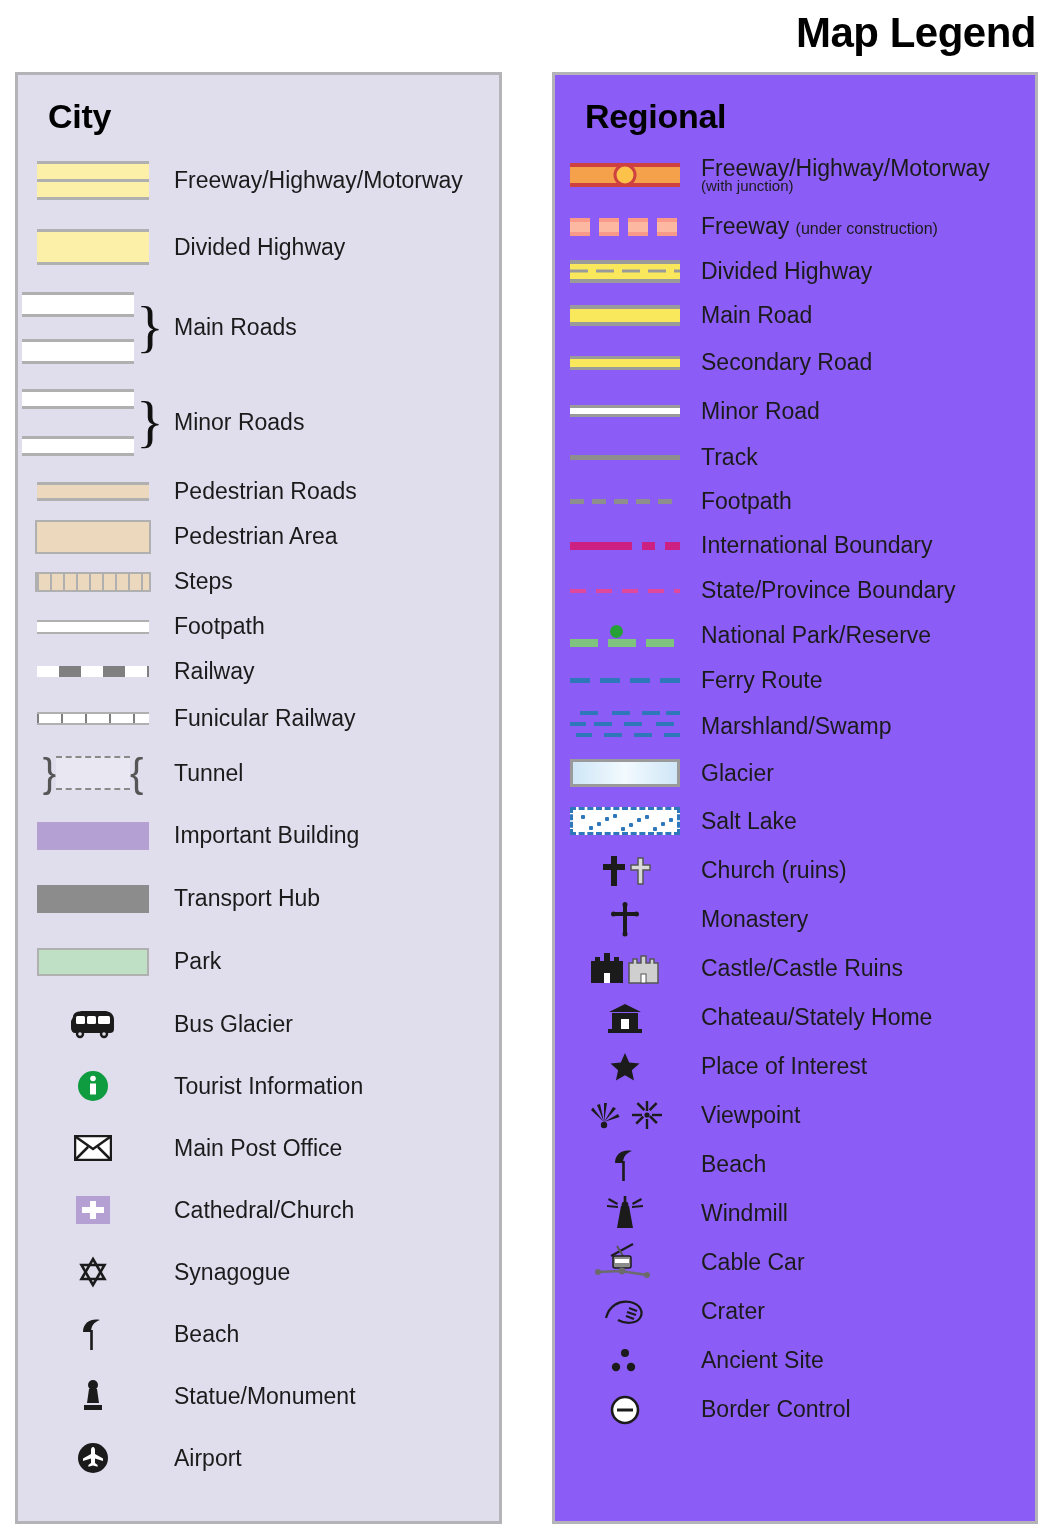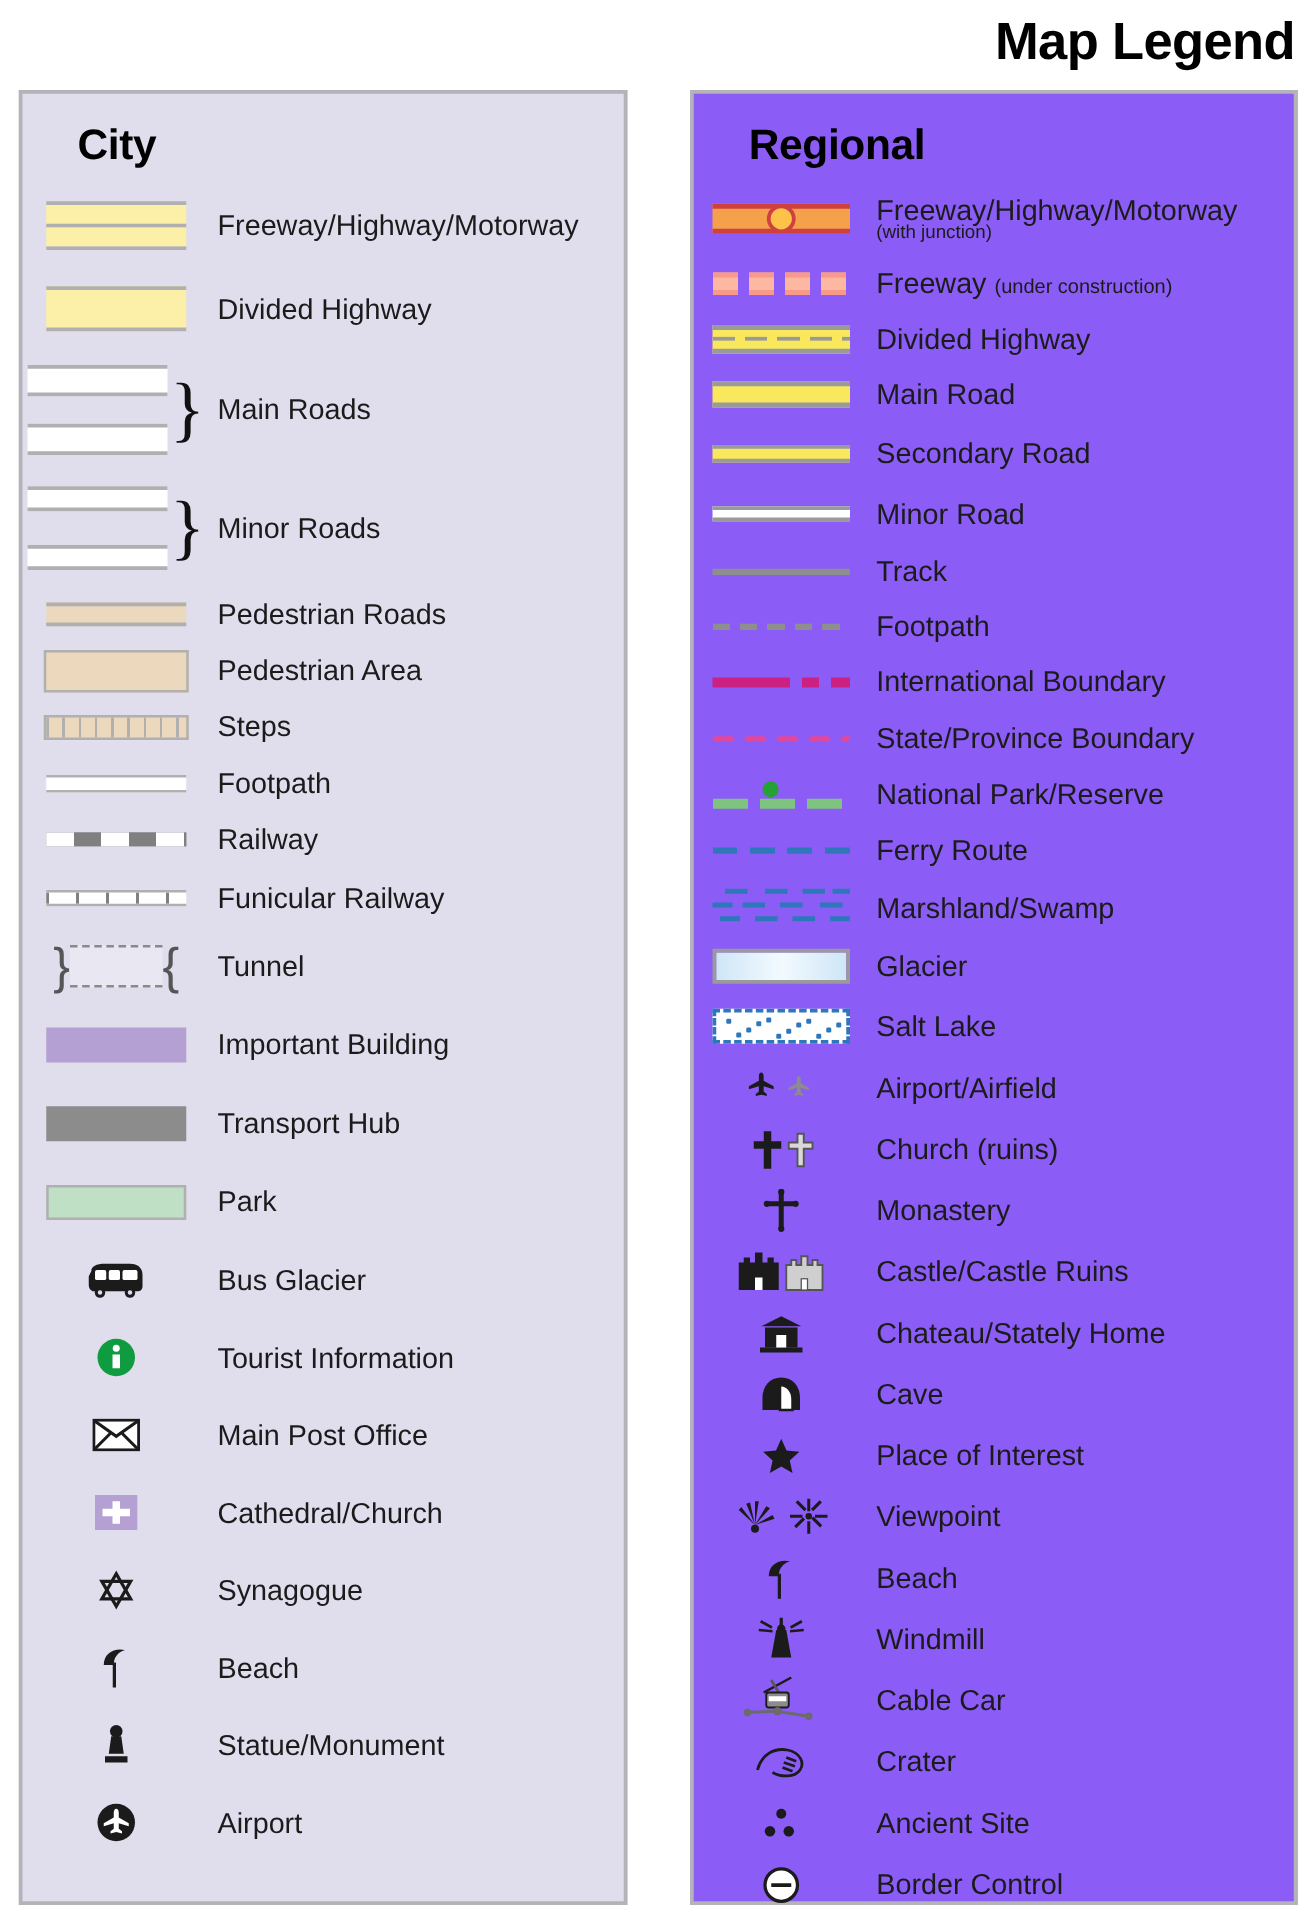--- a/index.html
+++ b/index.html
@@ -31,21 +31,21 @@
     background:#e0dded;
   }
   #regional-panel{
     left:552px; width:486px; height:1452px;
     background:#8b5cf6;
   }
   .panel-title{
     font-size:34px;
     font-weight:bold;
     color:#000;
-    margin:22px 0 0 44px;
+    margin:22px 0 0 30px;
     letter-spacing:-0.3px;
   }
   .rows{ margin-top:10px; }
   .row{
     display:flex;
     align-items:center;
     min-height:0;
   }
   .sym{
     width:140px;
@@ -494,29 +494,20 @@
             <i style="left:32px;top:7px"></i>
             <i style="left:48px;top:17px"></i>
           <i style="left:64px;top:8px"></i>
             <i style="left:80px;top:17px"></i>
             <i style="left:96px;top:8px"></i>
         </div>
       </div>
       <div class="lbl">Salt Lake</div>
     </div>
 
-    <div class="row" style="height:49px">
-      <div class="sym">
-        <svg width="72" height="32" viewBox="0 0 72 32">
-          <path d="M20 3 c1.2 0 1.9 1.3 1.9 3 v3.6 l8 4.4 v2.3 l-8-2.3 v4.2 l2.5 1.9 v1.7 l-4.4-1.1 -4.4 1.1 v-1.7 l2.5-1.9 v-4.2 l-8 2.3 v-2.3 l8-4.4 V6 C18.1 4.3 18.8 3 20 3z" fill="#1b1b1b"></path>
-          <path d="M50 6 c1 0 1.6 1.1 1.6 2.5 v3 l6.6 3.7 v1.9 l-6.6-1.9 v3.5 l2 1.6 v1.4 l-3.6-0.9 -3.6 0.9 v-1.4 l2-1.6 v-3.5 l-6.6 1.9 v-1.9 l6.6-3.7 v-3 C48.4 7.1 49 6 50 6z" fill="#8c8c8c"></path>
-        </svg>
-      </div>
-      <div class="lbl">Airport/Airfield</div>
-    </div>
 
     <div class="row" style="height:49px">
       <div class="sym">
         <svg width="72" height="34" viewBox="0 0 72 34">
           <path d="M22 2 h6 v8 h8 v6 h-8 v16 h-6 v-16 h-8 v-6 h8 z" fill="#1b1b1b"></path>
           <path d="M49 4 h5 v7 h7 v5 h-7 v14 h-5 v-14 h-7 v-5 h7 z" fill="#d9d9d9" stroke="#555" stroke-width="1.5"></path>
         </svg>
       </div>
       <div class="lbl">Church (ruins)</div>
     </div>
@@ -551,30 +542,20 @@
         <svg width="36" height="32" viewBox="0 0 36 32" fill="#1b1b1b">
           <path d="M18 2 L34 10 H2 Z"></path>
           <rect x="5" y="11" width="26" height="16"></rect>
           <rect x="1" y="27" width="34" height="4"></rect>
           <rect x="14" y="17" width="8" height="10" fill="#fff"></rect>
         </svg>
       </div>
       <div class="lbl">Chateau/Stately Home</div>
     </div>
 
-    <div class="row" style="height:49px">
-      <div class="sym">
-        <svg width="36" height="32" viewBox="0 0 36 32" fill="#1b1b1b">
-          <path d="M18 2 C27 2 33 9 33 18 v10 H3 v-10 C3 9 9 2 18 2 Z"></path>
-          <path d="M17 8 C23 8 27 13 27 19 v9 h-10 Z" fill="#fff"></path>
-          <path d="M17 8 C23 8 27 13 27 19 v9 h-10 Z" fill="none" stroke="#1b1b1b" stroke-width="2"></path>
-        </svg>
-      </div>
-      <div class="lbl">Cave</div>
-    </div>
 
     <div class="row" style="height:49px">
       <div class="sym">
         <svg width="30" height="30" viewBox="0 0 30 30" fill="#1b1b1b">
           <path d="M15 1 l4.2 9.4 10.3 1-7.7 6.9 2.2 10.1L15 23.2 5.9 28.4 8.1 18.3 0.5 11.4l10.3-1z"></path>
         </svg>
       </div>
       <div class="lbl">Place of Interest</div>
     </div>
 

